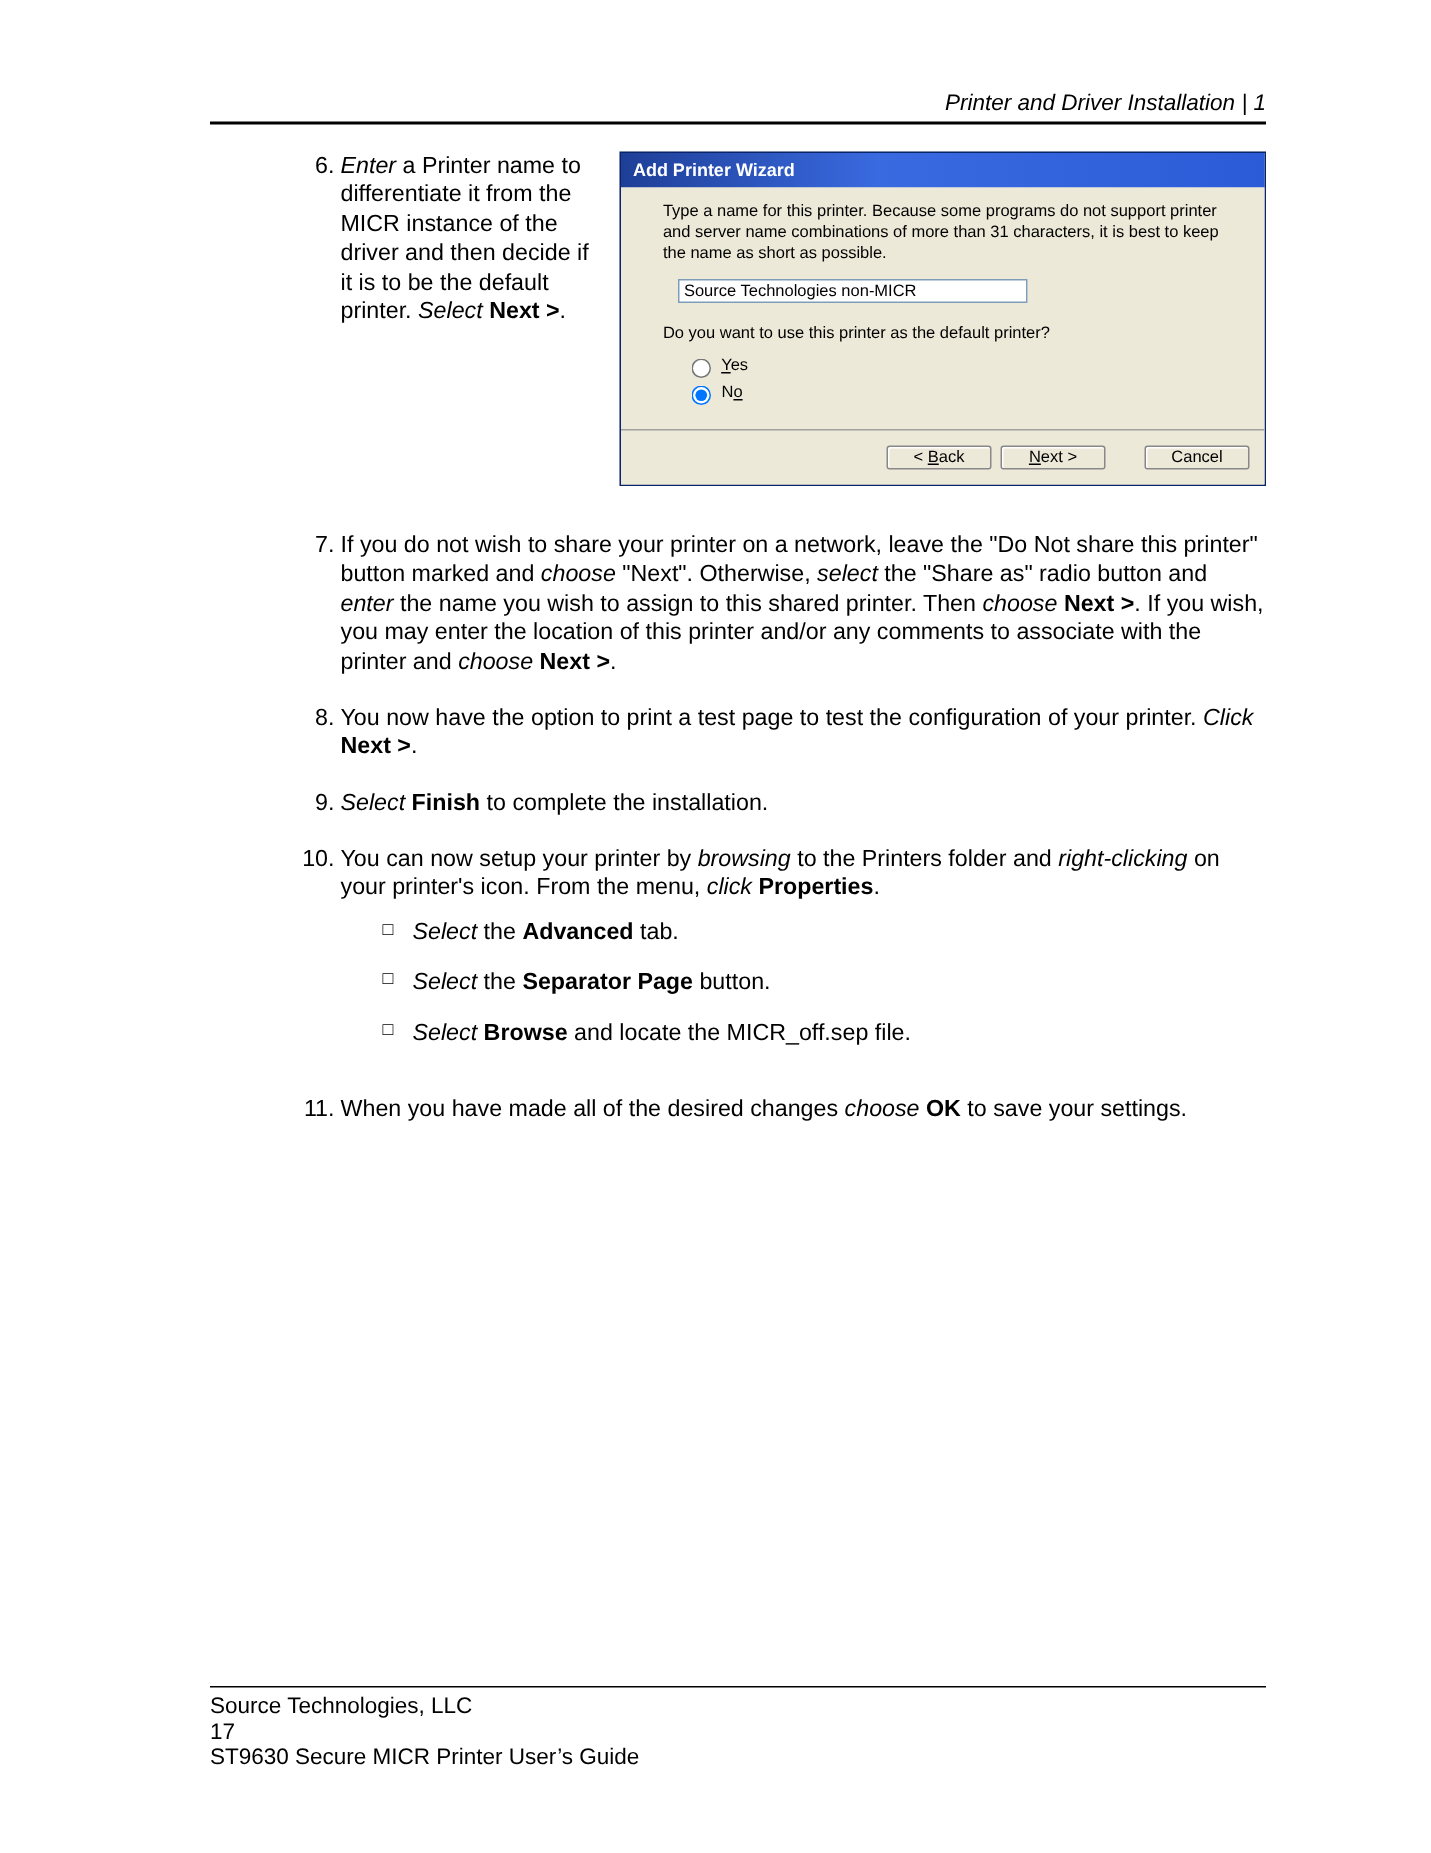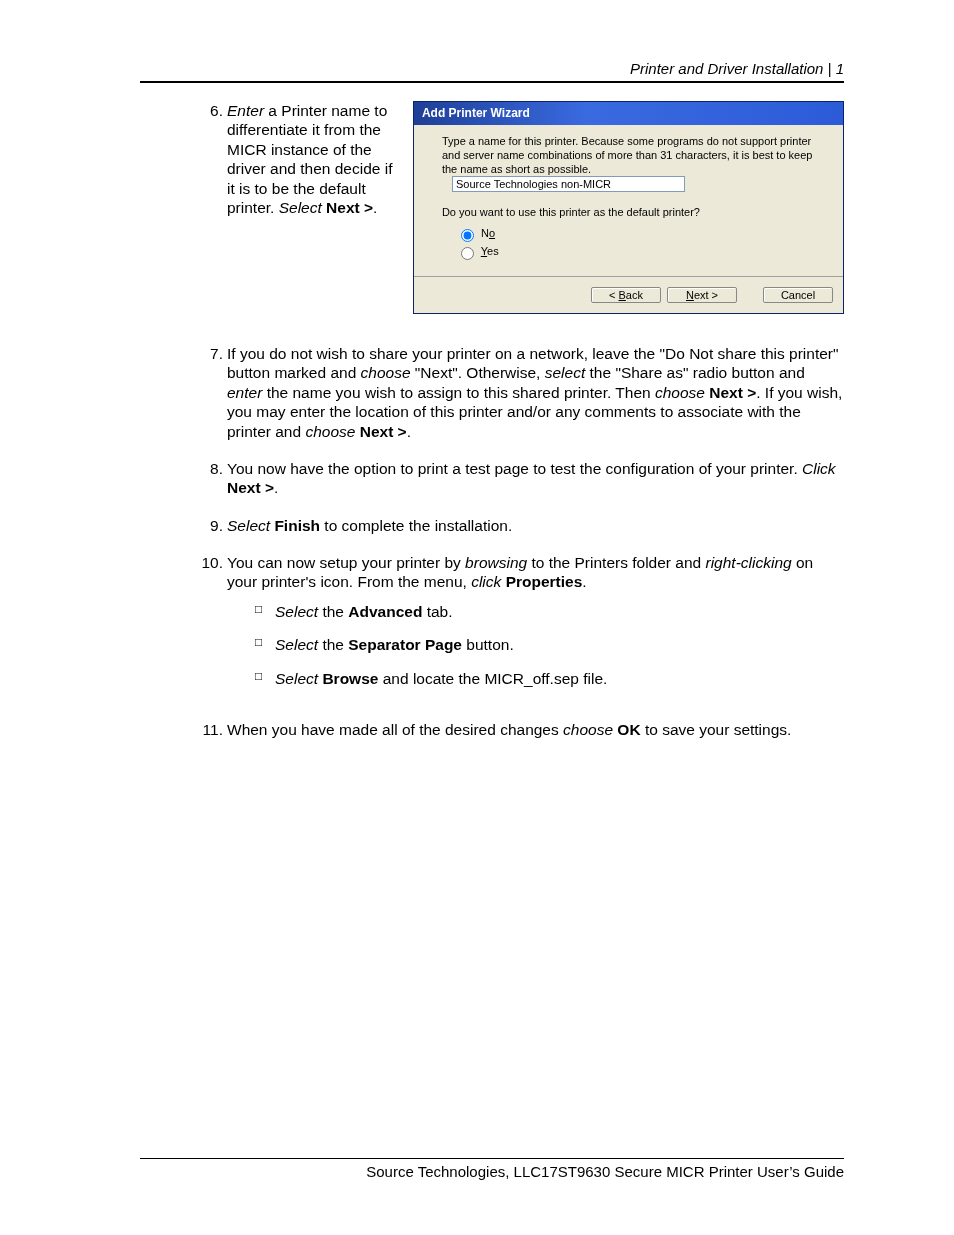--- a/index.html
+++ b/index.html
@@ -83,21 +83,21 @@
   .wizard-header .titles .h2 { font-size: 11px; padding-left: 14px; }
   .wizard-header .icon-box {
     width: 36px; height: 36px;
     background: #000;
     display:flex; align-items:center; justify-content:center;
   }
   .wizard-body {
     padding: 10px 28px 14px 28px;
     background: #ece9d8;
   }
-  .wizard-body .desc { }
+  .wizard-body .desc { margin-bottom: 10px; }
   .wizard-body .field-label { margin: 4px 0 2px 10px; }
   .wizard-body input[type=text]{
     width: 225px;
     font-family: Tahoma, Arial, sans-serif;
     font-size: 11px;
     padding: 1px 3px;
     border: 1px solid #7f9db9;
     background:#fff;
     margin-left:10px;
   }
@@ -139,22 +139,23 @@
   }
   .sub-item .txt { flex:1; }
   .footer {
     position: absolute;
     bottom: 55px;
     left: 140px;
     right: 110px;
     border-top: 1px solid #000;
     padding-top: 4px;
     display:flex;
-    justify-content:flex-end;
+    justify-content:flex-start;
     font-size: 15px;
+    flex-direction: column;
   }
   .ul { text-decoration: underline; }
 </style>
 </head>
 <body>
 
 <div class="page">
   <div class="header-right">Printer and Driver Installation  |  1</div>
 
   <div class="content-area">
@@ -166,26 +167,26 @@
       </div>
 
       <div class="wizard">
         <div class="wizard-title">Add Printer Wizard</div>
         <div class="wizard-body">
           <div class="desc">Type a name for this printer. Because some programs do not support printer and server name combinations of more than 31 characters, it is best to keep the name as short as possible.</div>
           <input type="text" value="Source Technologies non-MICR" style="">
           <div class="question">Do you want to use this printer as the default printer?</div>
           <div class="radios">
             <label>
+              <input type="radio" name="defp" style="">
+              <span><span class="ul">Y</span>es</span>
+            </label>
+            <label>
               <input type="radio" name="defp" checked="" style="">
               <span>N<span class="ul">o</span></span>
-            </label>
-            <label>
-              <input type="radio" name="defp" style="">
-              <span><span class="ul">Y</span>es</span>
             </label>
           </div>
         </div>
         <div class="wizard-footer">
           <button>&lt; <span class="ul">B</span>ack</button>
           <button><span class="ul">N</span>ext &gt;</button>
           <div class="gap"></div>
           <button>Cancel</button>
         </div>
       </div>

